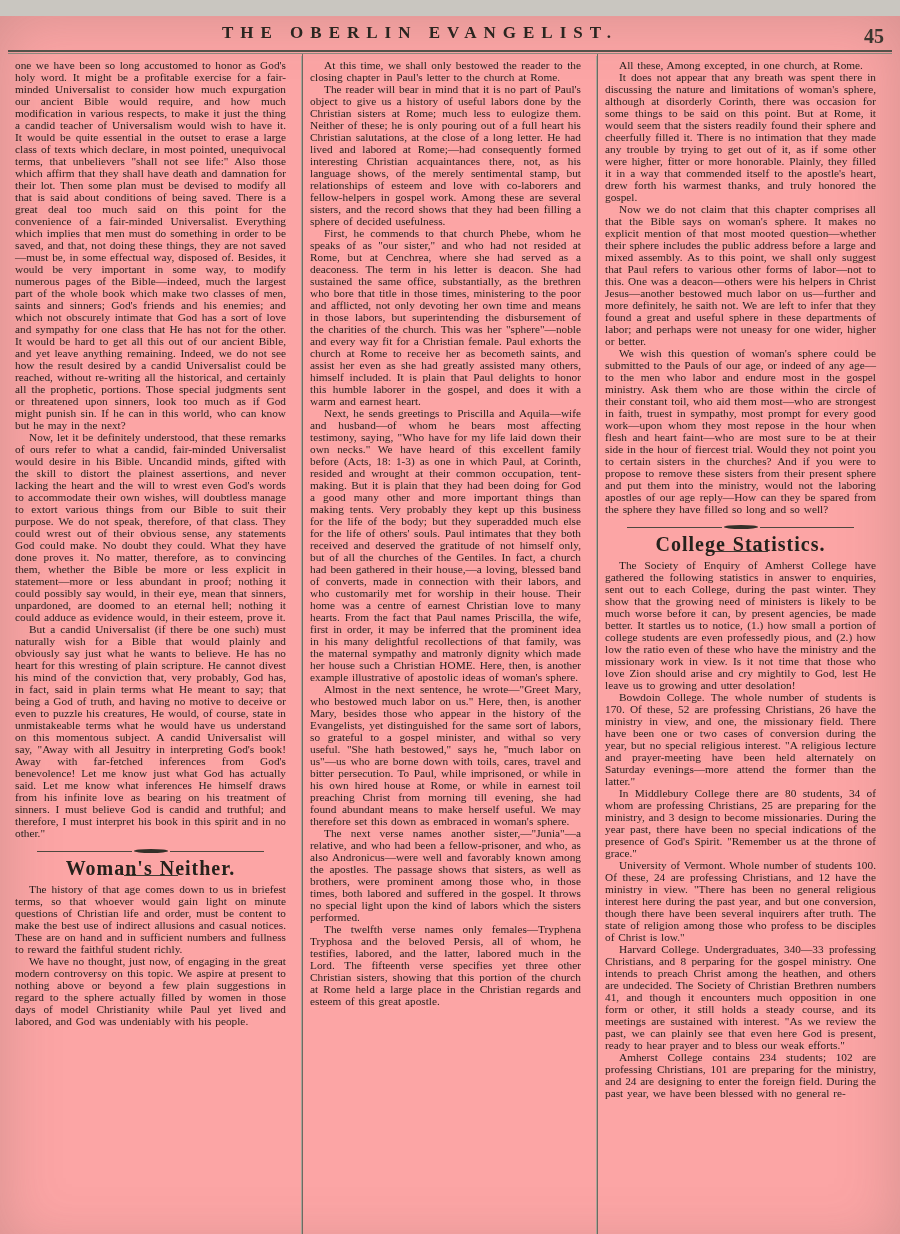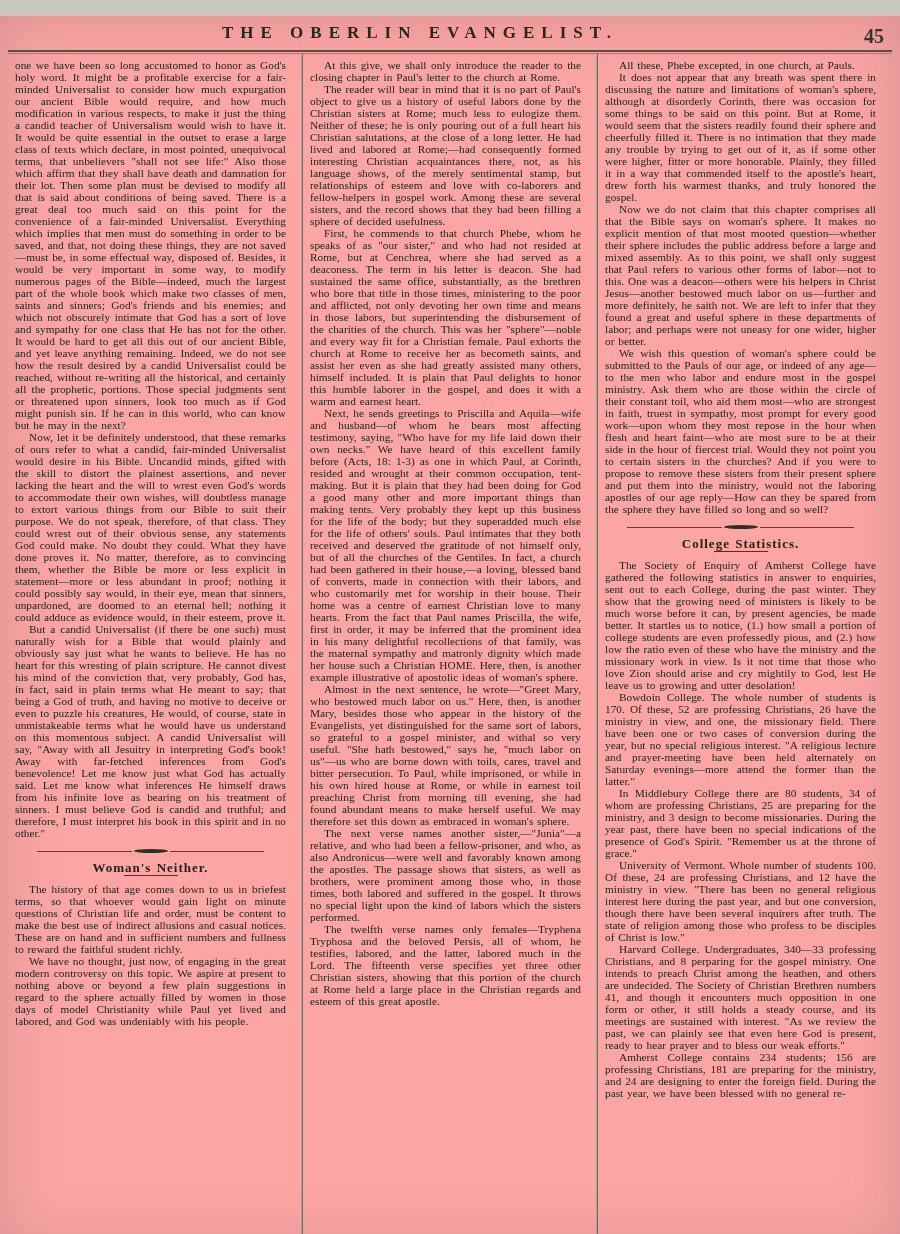--- a/index.html
+++ b/index.html
@@ -27,21 +27,21 @@
     padding:5px 16px 0 7px;
     overflow:hidden;
     font-size:11.3px;line-height:12px;
     text-align:justify;word-spacing:1px;
   }
   .col + .col{border-left:1px solid #6e6a61;box-shadow:-3px 0 0 -2px #a9a498;}
   .para{margin:0;text-indent:14px;}
   .para.flush{text-indent:0;}
   .section-heading{
     margin:9px 0 1px;text-align:center;
-    font-size:13px;font-weight:bold;letter-spacing:1px;color:#26221c;
+    font-size:20px;font-weight:bold;letter-spacing:1px;color:#26221c;
   }
   .heading-rule{width:54px;height:0;border-top:1.5px solid #3c3830;margin:1px auto 7px;}
   .divider{display:flex;align-items:center;justify-content:center;margin:10px 22px 6px;}
   .divider .dline{flex:1;height:1px;background:#4d483f;}
   .divider .diamond{width:34px;height:4px;background:#332f28;border-radius:50%;margin:0 2px;}
 </style>
 </head>
 <body>
 
 <div class="page">
@@ -59,41 +59,41 @@
           <span class="dline"></span>
           <span class="diamond"></span>
           <span class="dline"></span>
         </div>
         <h2 class="section-heading">Woman's Neither.</h2>
         <div class="heading-rule"></div>
         <p class="para">The history of that age comes down to us in briefest terms, so that whoever would gain light on minute questions of Christian life and order, must be content to make the best use of indirect allusions and casual notices. These are on hand and in sufficient numbers and fullness to reward the faithful student richly.</p>
         <p class="para">We have no thought, just now, of engaging in the great modern controversy on this topic. We aspire at present to nothing above or beyond a few plain suggestions in regard to the sphere actually filled by women in those days of model Christianity while Paul yet lived and labored, and God was undeniably with his people.</p>
       </div>
       <div class="col">
-        <p class="para">At this give, we shall only introduce the reader to the closing chapter in Paul's letter to the church at Rome.</p>
+        <p class="para">At this time, we shall only bestowed the reader to the closing chapter in Paul's letter to the church at Rome.</p>
         <p class="para">The reader will bear in mind that it is no part of Paul's object to give us a history of useful labors done by the Christian sisters at Rome; much less to eulogize them. Neither of these; he is only pouring out of a full heart his Christian salutations, at the close of a long letter. He had lived and labored at Rome;—had consequently formed interesting Christian acquaintances there, not, as his language shows, of the merely sentimental stamp, but relationships of esteem and love with co-laborers and fellow-helpers in gospel work. Among these are several sisters, and the record shows that they had been filling a sphere of decided usefulness.</p>
         <p class="para">First, he commends to that church Phebe, whom he speaks of as "our sister," and who had not resided at Rome, but at Cenchrea, where she had served as a deaconess. The term in his letter is deacon. She had sustained the same office, substantially, as the brethren who bore that title in those times, ministering to the poor and afflicted, not only devoting her own time and means in those labors, but superintending the disbursement of the charities of the church. This was her "sphere"—noble and every way fit for a Christian female. Paul exhorts the church at Rome to receive her as becometh saints, and assist her even as she had greatly assisted many others, himself included. It is plain that Paul delights to honor this humble laborer in the gospel, and does it with a warm and earnest heart.</p>
         <p class="para">Next, he sends greetings to Priscilla and Aquila—wife and husband—of whom he bears most affecting testimony, saying, "Who have for my life laid down their own necks." We have heard of this excellent family before (Acts, 18: 1-3) as one in which Paul, at Corinth, resided and wrought at their common occupation, tent-making. But it is plain that they had been doing for God a good many other and more important things than making tents. Very probably they kept up this business for the life of the body; but they superadded much else for the life of others' souls. Paul intimates that they both received and deserved the gratitude of not himself only, but of all the churches of the Gentiles. In fact, a church had been gathered in their house,—a loving, blessed band of converts, made in connection with their labors, and who customarily met for worship in their house. Their home was a centre of earnest Christian love to many hearts. From the fact that Paul names Priscilla, the wife, first in order, it may be inferred that the prominent idea in his many delightful recollections of that family, was the maternal sympathy and matronly dignity which made her house such a Christian HOME. Here, then, is another example illustrative of apostolic ideas of woman's sphere.</p>
         <p class="para">Almost in the next sentence, he wrote—"Greet Mary, who bestowed much labor on us." Here, then, is another Mary, besides those who appear in the history of the Evangelists, yet distinguished for the same sort of labors, so grateful to a gospel minister, and withal so very useful. "She hath bestowed," says he, "much labor on us"—us who are borne down with toils, cares, travel and bitter persecution. To Paul, while imprisoned, or while in his own hired house at Rome, or while in earnest toil preaching Christ from morning till evening, she had found abundant means to make herself useful. We may therefore set this down as embraced in woman's sphere.</p>
         <p class="para">The next verse names another sister,—"Junia"—a relative, and who had been a fellow-prisoner, and who, as also Andronicus—were well and favorably known among the apostles. The passage shows that sisters, as well as brothers, were prominent among those who, in those times, both labored and suffered in the gospel. It throws no special light upon the kind of labors which the sisters performed.</p>
         <p class="para">The twelfth verse names only females—Tryphena Tryphosa and the beloved Persis, all of whom, he testifies, labored, and the latter, labored much in the Lord. The fifteenth verse specifies yet three other Christian sisters, showing that this portion of the church at Rome held a large place in the Christian regards and esteem of this great apostle.</p>
       </div>
       <div class="col">
-        <p class="para">All these, Phebe excepted, in one church, at Pauls.</p>
+        <p class="para">All these, Among excepted, in one church, at Rome.</p>
         <p class="para">It does not appear that any breath was spent there in discussing the nature and limitations of woman's sphere, although at disorderly Corinth, there was occasion for some things to be said on this point. But at Rome, it would seem that the sisters readily found their sphere and cheerfully filled it. There is no intimation that they made any trouble by trying to get out of it, as if some other were higher, fitter or more honorable. Plainly, they filled it in a way that commended itself to the apostle's heart, drew forth his warmest thanks, and truly honored the gospel.</p>
         <p class="para">Now we do not claim that this chapter comprises all that the Bible says on woman's sphere. It makes no explicit mention of that most mooted question—whether their sphere includes the public address before a large and mixed assembly. As to this point, we shall only suggest that Paul refers to various other forms of labor—not to this. One was a deacon—others were his helpers in Christ Jesus—another bestowed much labor on us—further and more definitely, he saith not. We are left to infer that they found a great and useful sphere in these departments of labor; and perhaps were not uneasy for one wider, higher or better.</p>
         <p class="para">We wish this question of woman's sphere could be submitted to the Pauls of our age, or indeed of any age—to the men who labor and endure most in the gospel ministry. Ask them who are those within the circle of their constant toil, who aid them most—who are strongest in faith, truest in sympathy, most prompt for every good work—upon whom they most repose in the hour when flesh and heart faint—who are most sure to be at their side in the hour of fiercest trial. Would they not point you to certain sisters in the churches? And if you were to propose to remove these sisters from their present sphere and put them into the ministry, would not the laboring apostles of our age reply—How can they be spared from the sphere they have filled so long and so well?</p>
         <div class="divider">
           <span class="dline"></span>
           <span class="diamond"></span>
           <span class="dline"></span>
         </div>
         <h2 class="section-heading">College Statistics.</h2>
         <div class="heading-rule"></div>
         <p class="para">The Society of Enquiry of Amherst College have gathered the following statistics in answer to enquiries, sent out to each College, during the past winter. They show that the growing need of ministers is likely to be much worse before it can, by present agencies, be made better. It startles us to notice, (1.) how small a portion of college students are even professedly pious, and (2.) how low the ratio even of these who have the ministry and the missionary work in view. Is it not time that those who love Zion should arise and cry mightily to God, lest He leave us to growing and utter desolation!</p>
         <p class="para">Bowdoin College. The whole number of students is 170. Of these, 52 are professing Christians, 26 have the ministry in view, and one, the missionary field. There have been one or two cases of conversion during the year, but no special religious interest. "A religious lecture and prayer-meeting have been held alternately on Saturday evenings—more attend the former than the latter."</p>
         <p class="para">In Middlebury College there are 80 students, 34 of whom are professing Christians, 25 are preparing for the ministry, and 3 design to become missionaries. During the year past, there have been no special indications of the presence of God's Spirit. "Remember us at the throne of grace."</p>
         <p class="para">University of Vermont. Whole number of students 100. Of these, 24 are professing Christians, and 12 have the ministry in view. "There has been no general religious interest here during the past year, and but one conversion, though there have been several inquirers after truth. The state of religion among those who profess to be disciples of Christ is low."</p>
         <p class="para">Harvard College. Undergraduates, 340—33 professing Christians, and 8 perparing for the gospel ministry. One intends to preach Christ among the heathen, and others are undecided. The Society of Christian Brethren numbers 41, and though it encounters much opposition in one form or other, it still holds a steady course, and its meetings are sustained with interest. "As we review the past, we can plainly see that even here God is present, ready to hear prayer and to bless our weak efforts."</p>
-        <p class="para">Amherst College contains 234 students; 156 are professing Christians, 181 are preparing for the ministry, and 24 are designing to enter the foreign field. During the past year, we have been blessed with no general re-</p>
+        <p class="para">Amherst College contains 234 students; 102 are professing Christians, 101 are preparing for the ministry, and 24 are designing to enter the foreign field. During the past year, we have been blessed with no general re-</p>
       </div>
     </div>
 </div>
 
 </body></html>

